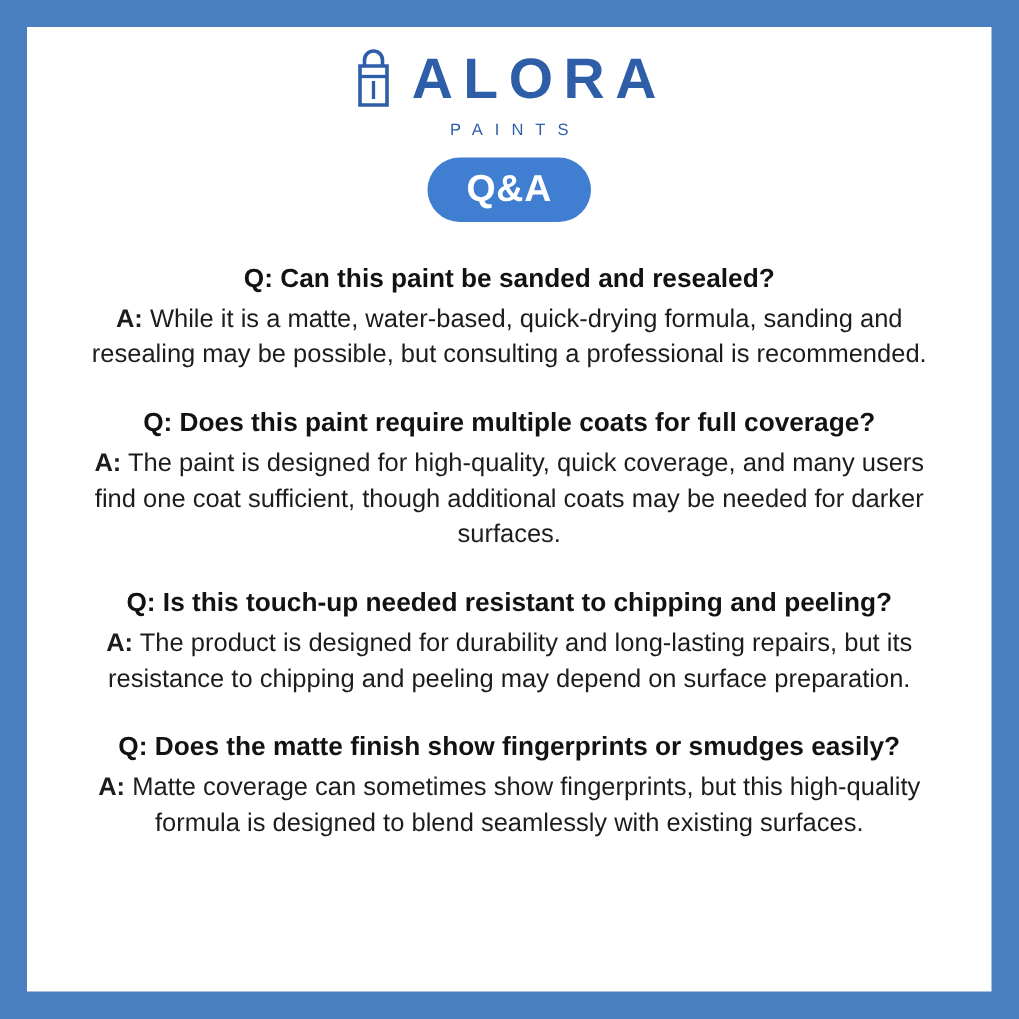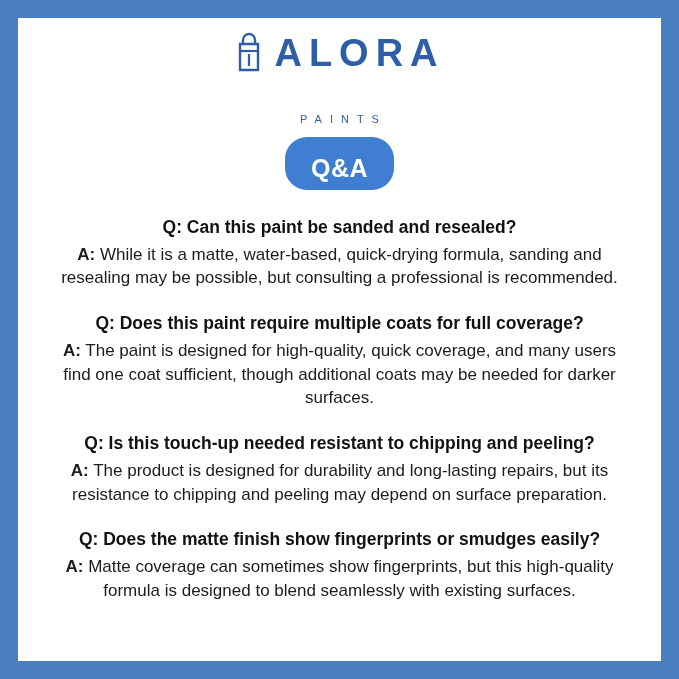--- a/index.html
+++ b/index.html
@@ -25,21 +25,20 @@
     flex-direction: column;
     align-items: center;
   }
 
   
   .logo-block {
     margin-top: 14px;
     display: flex;
     flex-direction: column;
     align-items: center;
-    gap: 32px;
   }
   .logo-row {
     display: flex;
     align-items: center;
     justify-content: center;
     gap: 10px;
   }
   .logo-mark {
     width: 30px;
     height: 42px;
@@ -61,21 +60,21 @@
     font-weight: 400;
     padding-left: 8px;
   }
 
   
   .qa-pill {
     margin-top: 12px;
     background: #3f7ed0;
     color: #ffffff;
     border-radius: 22px;
-    padding: 19px 26px 9px 26px;
+    padding: 9px 26px 9px 26px;
     font-size: 25px;
     font-weight: 700;
     letter-spacing: 0.5px;
     line-height: 1;
   }
 
   
   .faq-list {
     margin-top: 26px;
     width: 100%;

